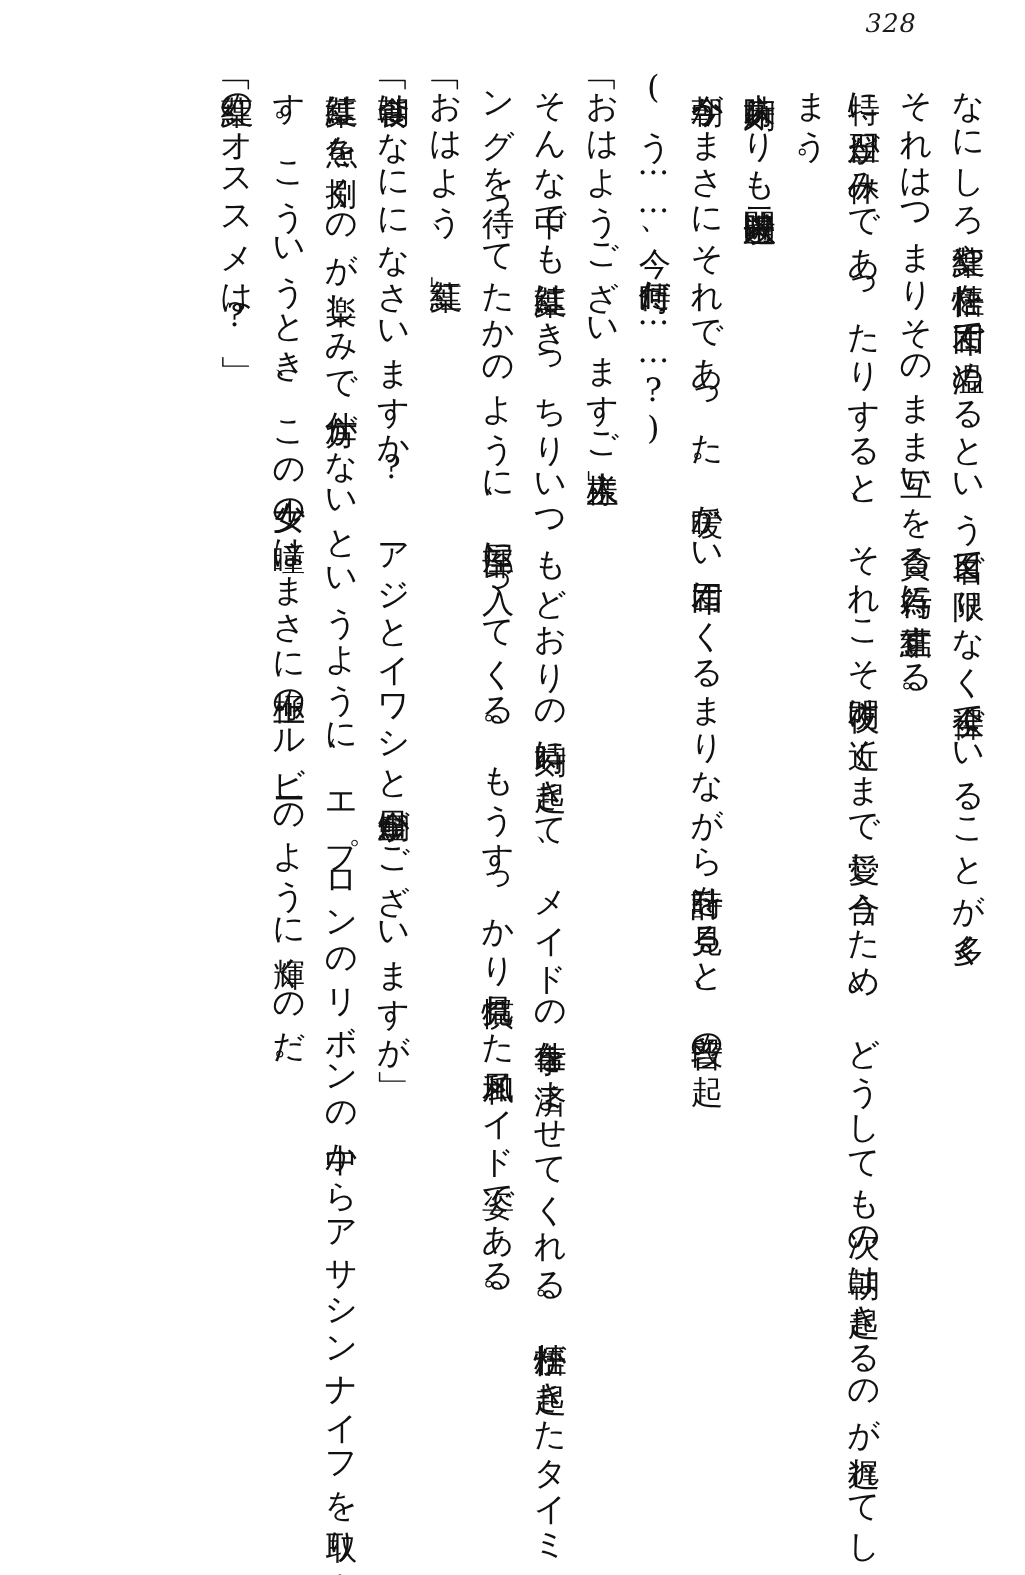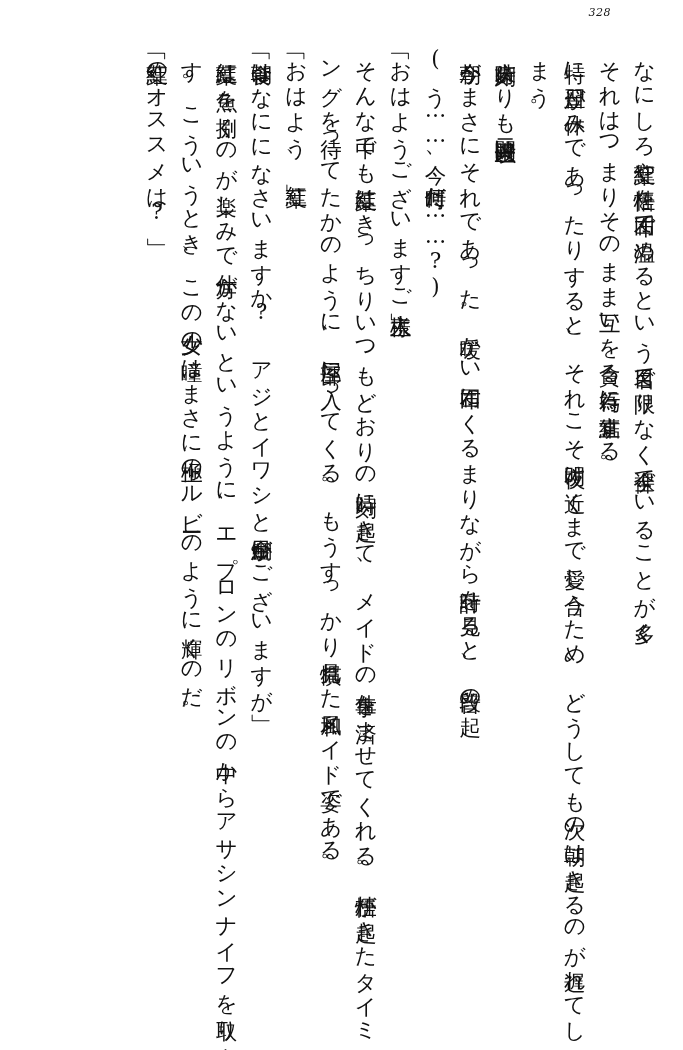--- a/index.html
+++ b/index.html
@@ -20,21 +20,21 @@
     height: 1050px;
     background: #ffffff;
     box-sizing: border-box;
   }
   .page-number {
     position: absolute;
     top: 6px;
     right: 72px;
     font-style: italic;
     font-family: "DejaVu Serif", "Liberation Serif", serif;
-    font-size: 11px;
+    font-size: 17px;
     color: #1a1a1a;
     letter-spacing: 0.5px;
   }
   .text-body {
     position: absolute;
     top: 46px;
     right: 22px;
     left: 22px;
     bottom: 18px;
     writing-mode: vertical-rl;

